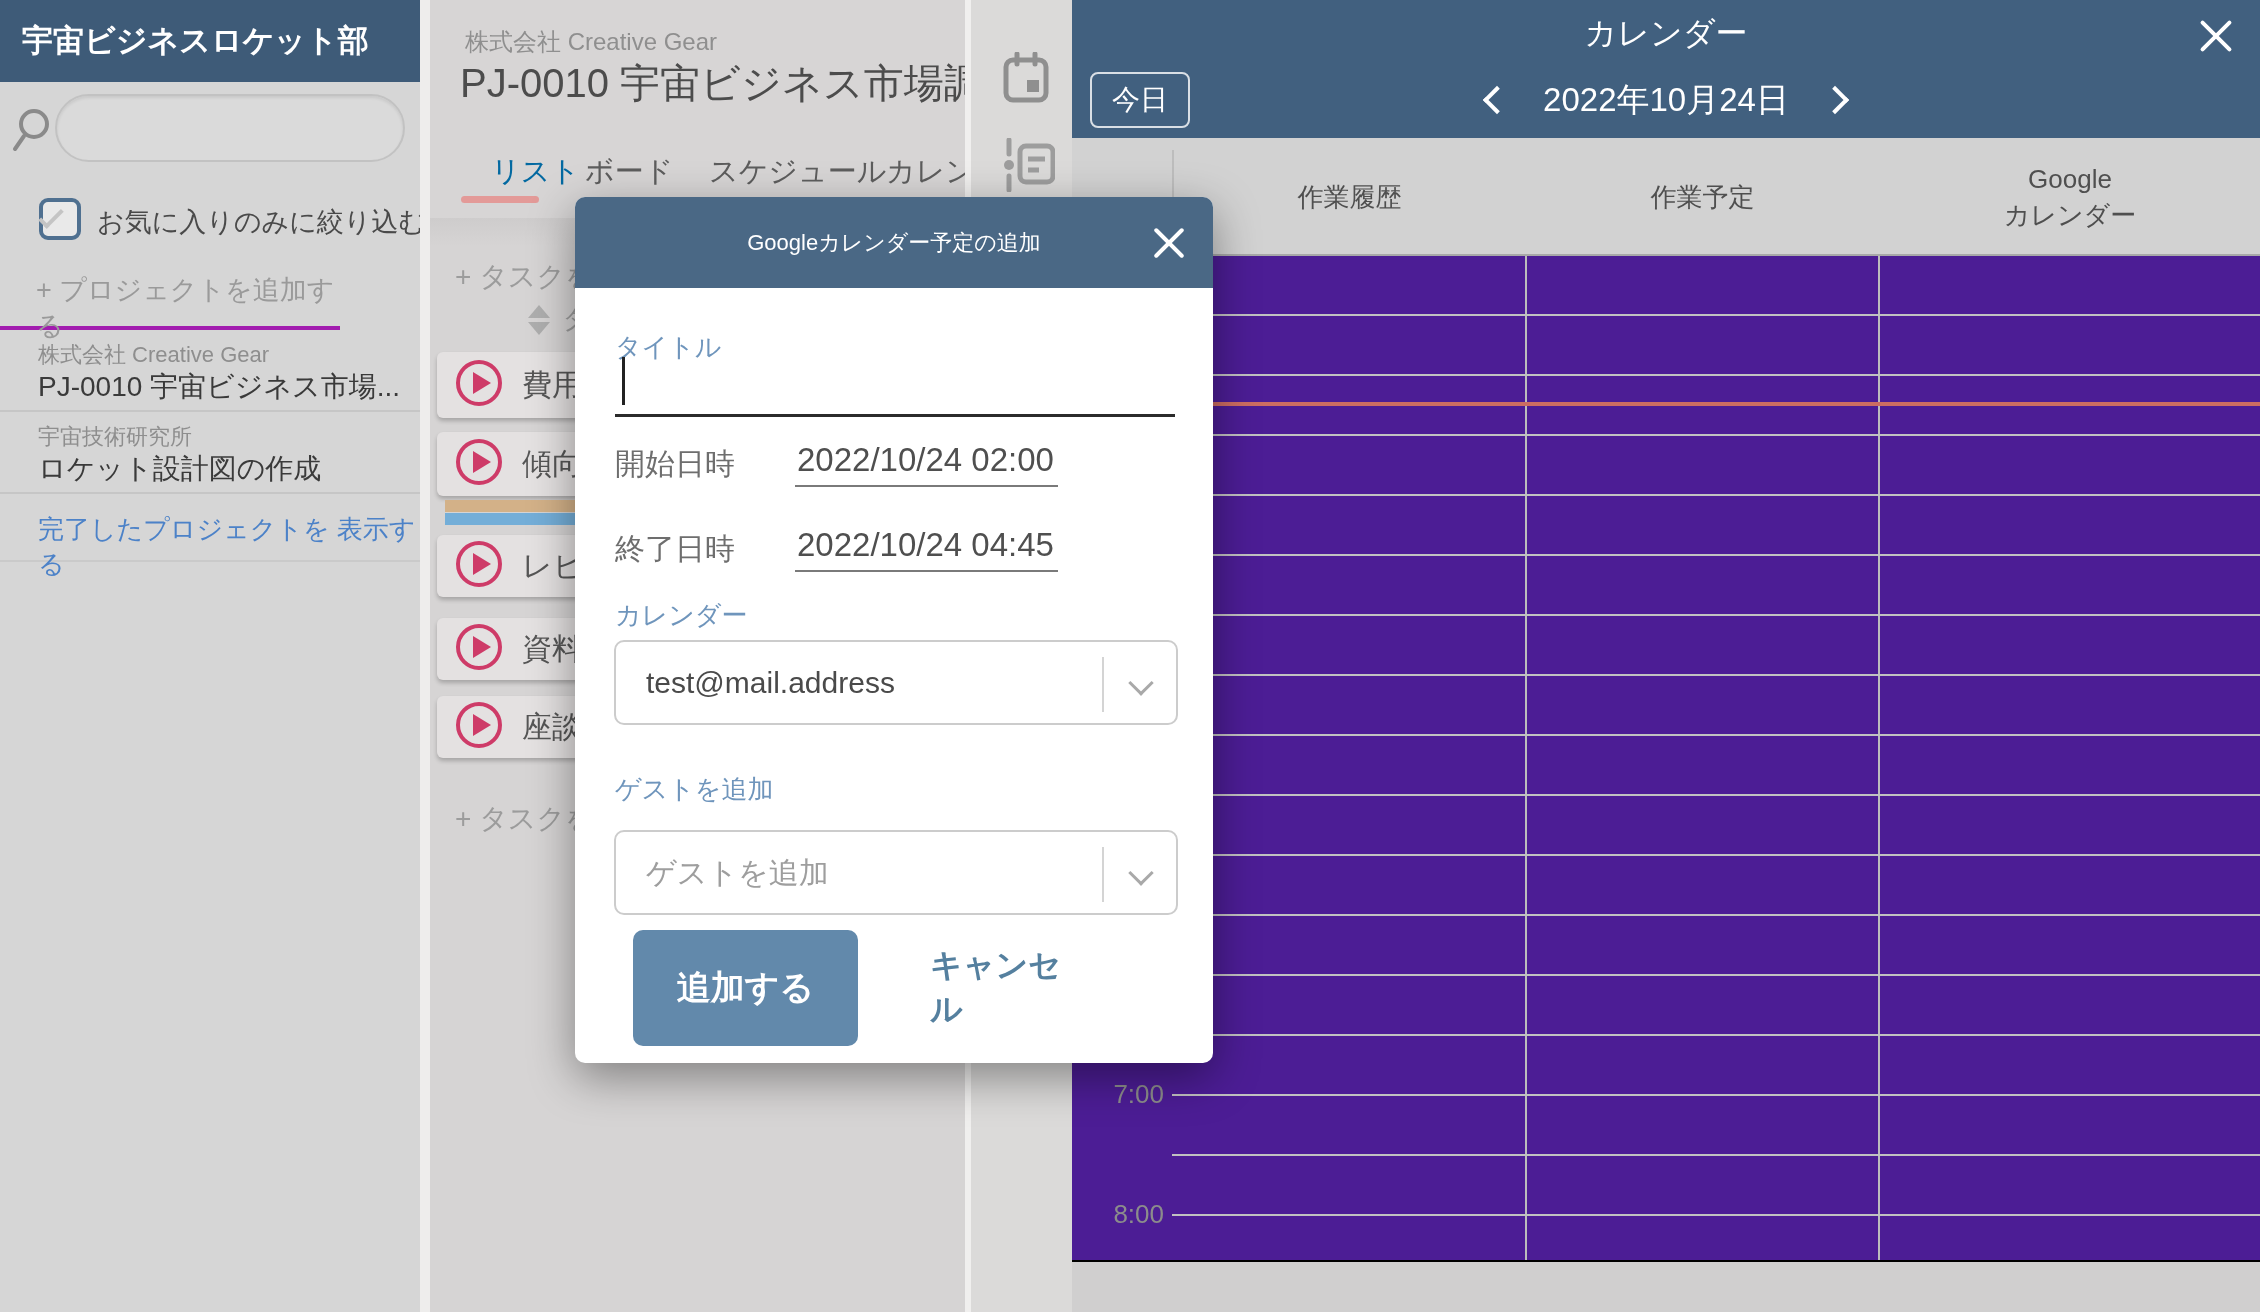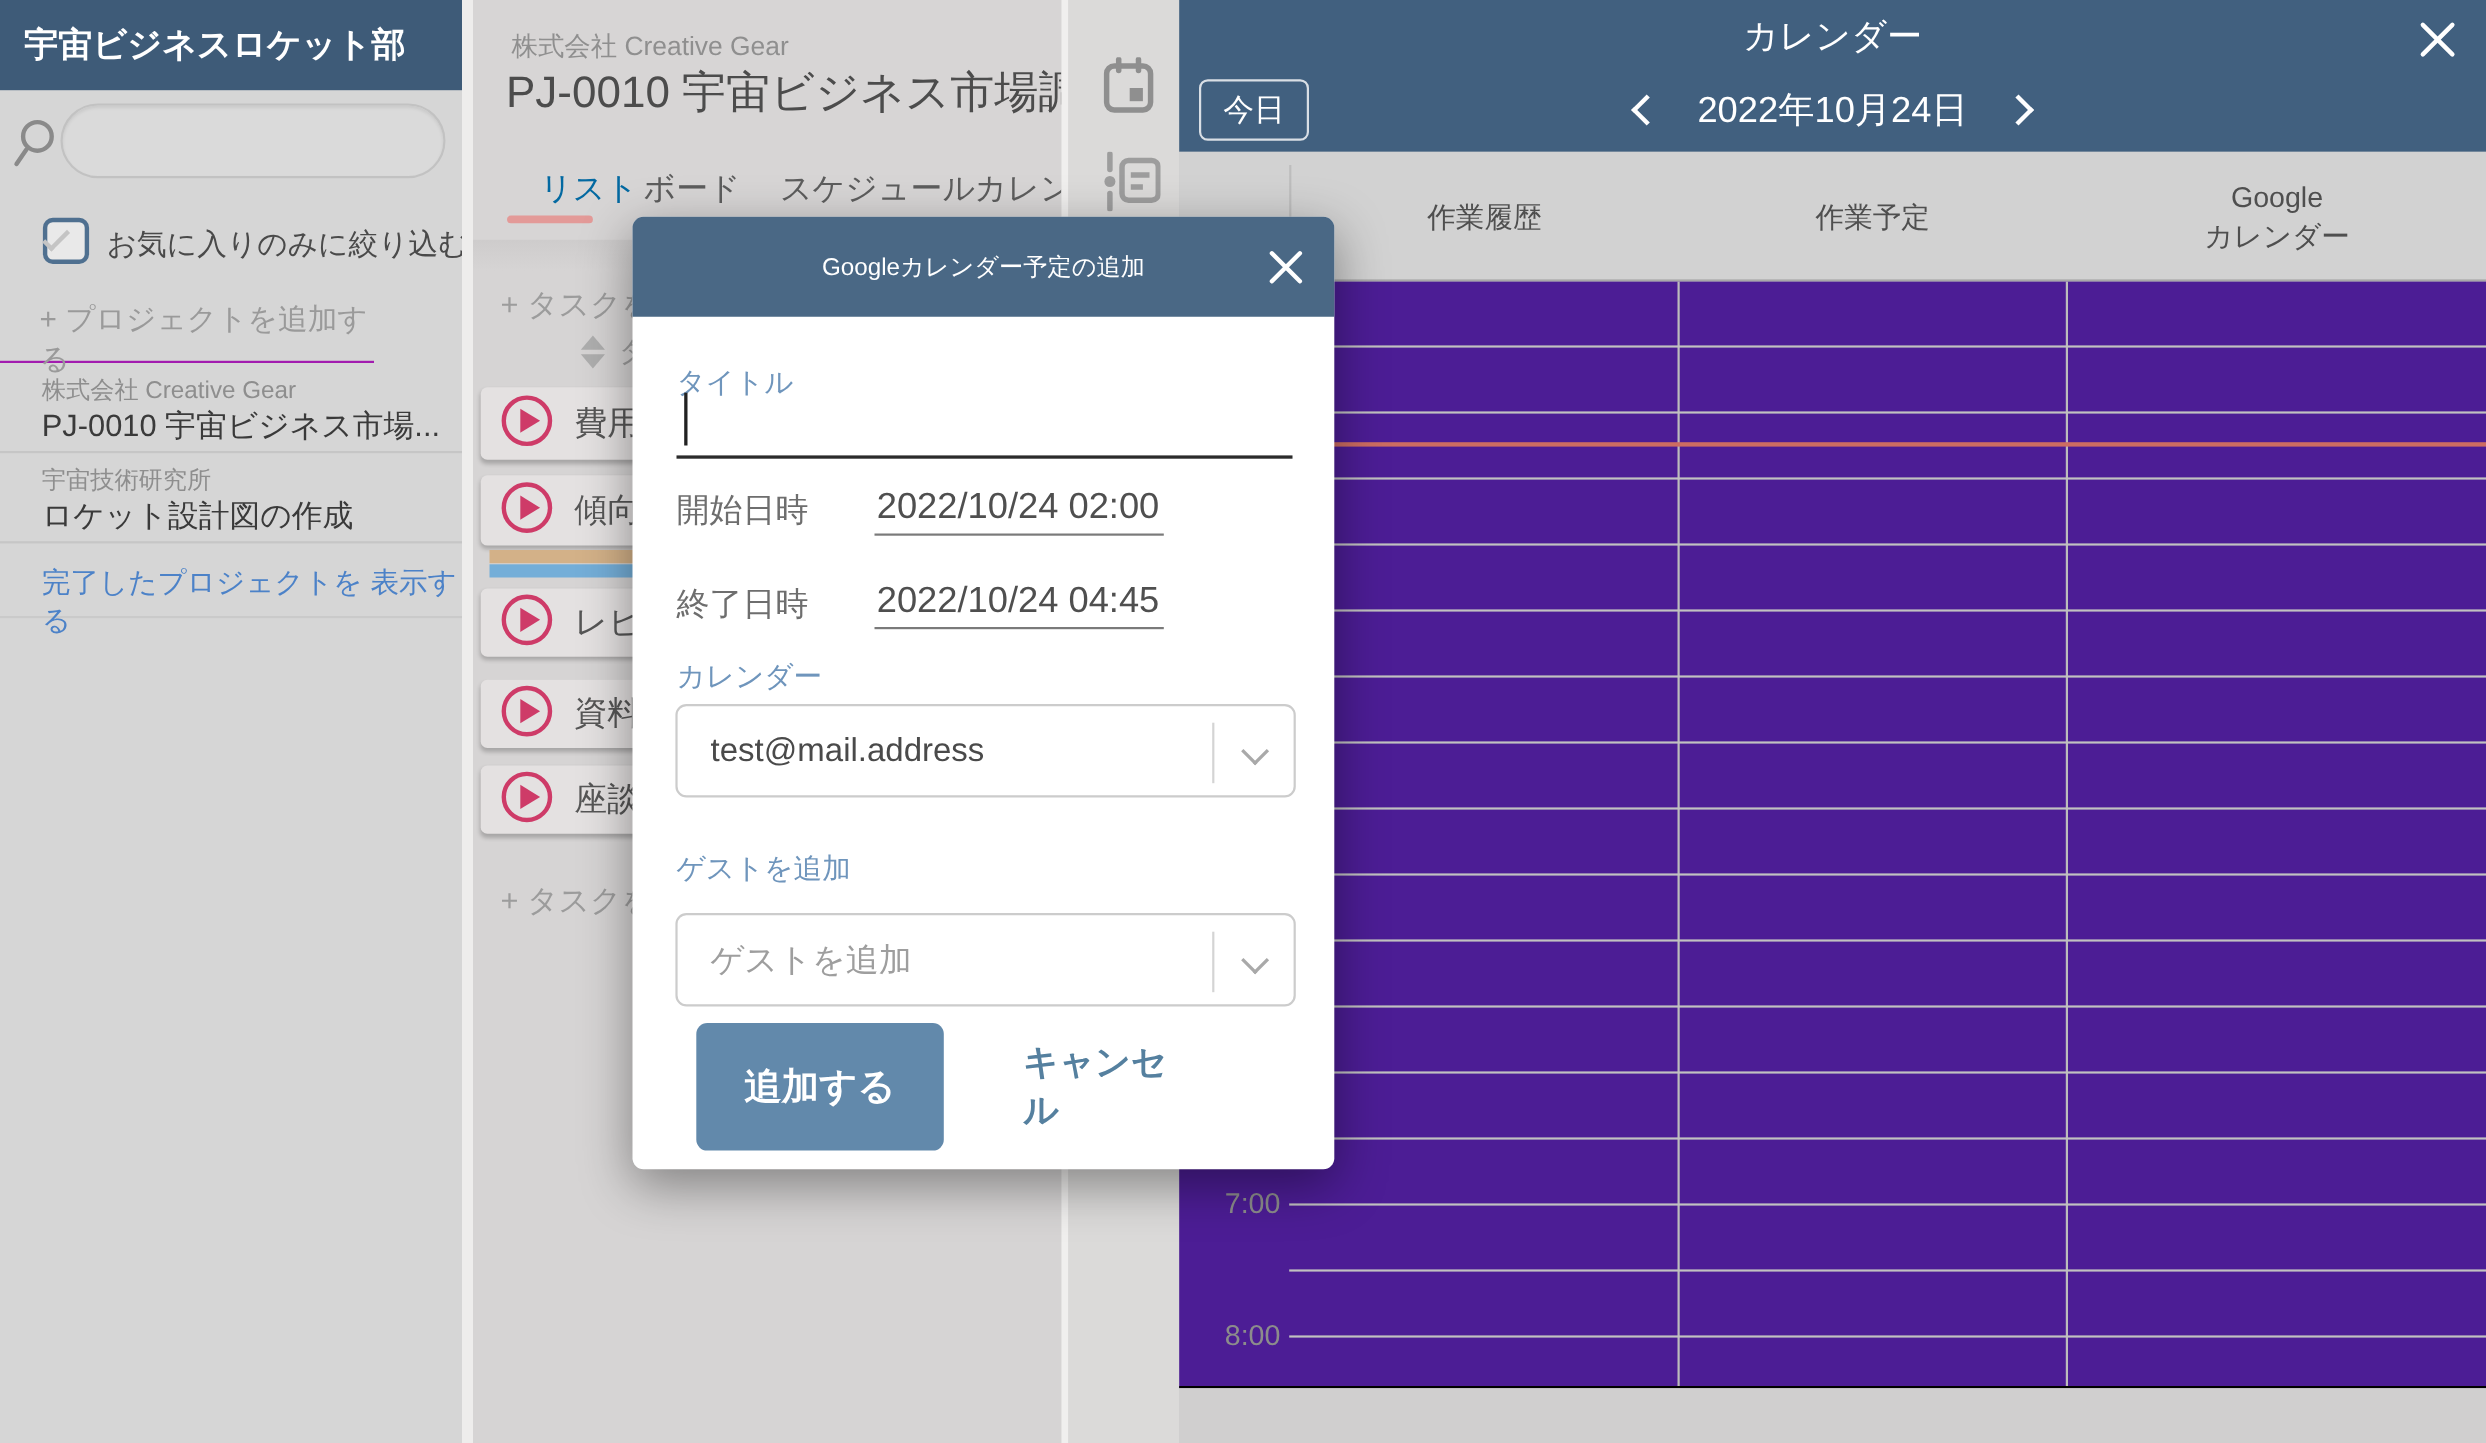--- a/index.html
+++ b/index.html
@@ -19,21 +19,21 @@
   .sidebar-header{position:absolute;left:0;top:0;width:430px;height:82px;background:var(--sidebar_header);
     color:#fff;font-size:31px;font-weight:bold;line-height:82px;padding-left:22px;white-space:nowrap;overflow:hidden;}
   .search-row{position:absolute;left:0;top:94px;width:420px;height:70px;}
   .search-icon{position:absolute;left:12px;top:12px;}
   .search-input{position:absolute;left:55px;top:0;width:350px;height:68px;border-radius:34px;
     background:#dadada;border:2px solid #c2c2c2;box-shadow:inset 0 2px 3px rgba(0,0,0,.08);}
   .checkbox-row{position:absolute;left:17px;top:196px;width:444px;height:52px;}
   .checkbox{position:absolute;left:22px;top:2px;width:42px;height:42px;border:4px solid #4f7090;border-radius:9px;background:#e9e9e9;}
   .checkbox .check{position:absolute;left:-4px;top:8px;width:24px;height:12px;border-left:4px solid #c4c4c4;border-bottom:4px solid #c4c4c4;transform:rotate(-45deg);}
   .checkbox-label{position:absolute;left:80px;top:8px;font-size:27px;color:#4a4a4a;}
-  .add-project-row{position:absolute;left:0;top:246px;width:340px;height:84px;border-bottom:2px solid #a21caf;}
+  .add-project-row{position:absolute;left:0;top:246px;width:340px;height:84px;border-bottom:4px solid #a21caf;}
   .add-project-row span{position:absolute;left:36px;top:26px;font-size:27px;color:#9a9a9a;}
   .project-item{position:absolute;left:0;width:420px;height:82px;border-bottom:2px solid #c6c6c6;}
   .project-item .company{position:absolute;left:38px;top:10px;font-size:22px;color:#8e8e8e;}
   .project-item .pname{position:absolute;left:38px;top:38px;font-size:28px;color:#3a3a3a;white-space:nowrap;overflow:hidden;width:370px;}
   .show-completed-row{position:absolute;left:0;top:494px;width:420px;height:68px;border-bottom:2px solid #cacaca;}
   .show-completed-row a{position:absolute;left:38px;top:18px;font-size:26px;color:var(--link_blue);text-decoration:none;}
 
   
   .middle{position:absolute;left:430px;top:0;width:535px;height:100%;background:#d7d5d5;overflow:hidden;}
   .mid-company{position:absolute;left:35px;top:26px;font-size:24px;color:#8f8f8f;white-space:nowrap;}

